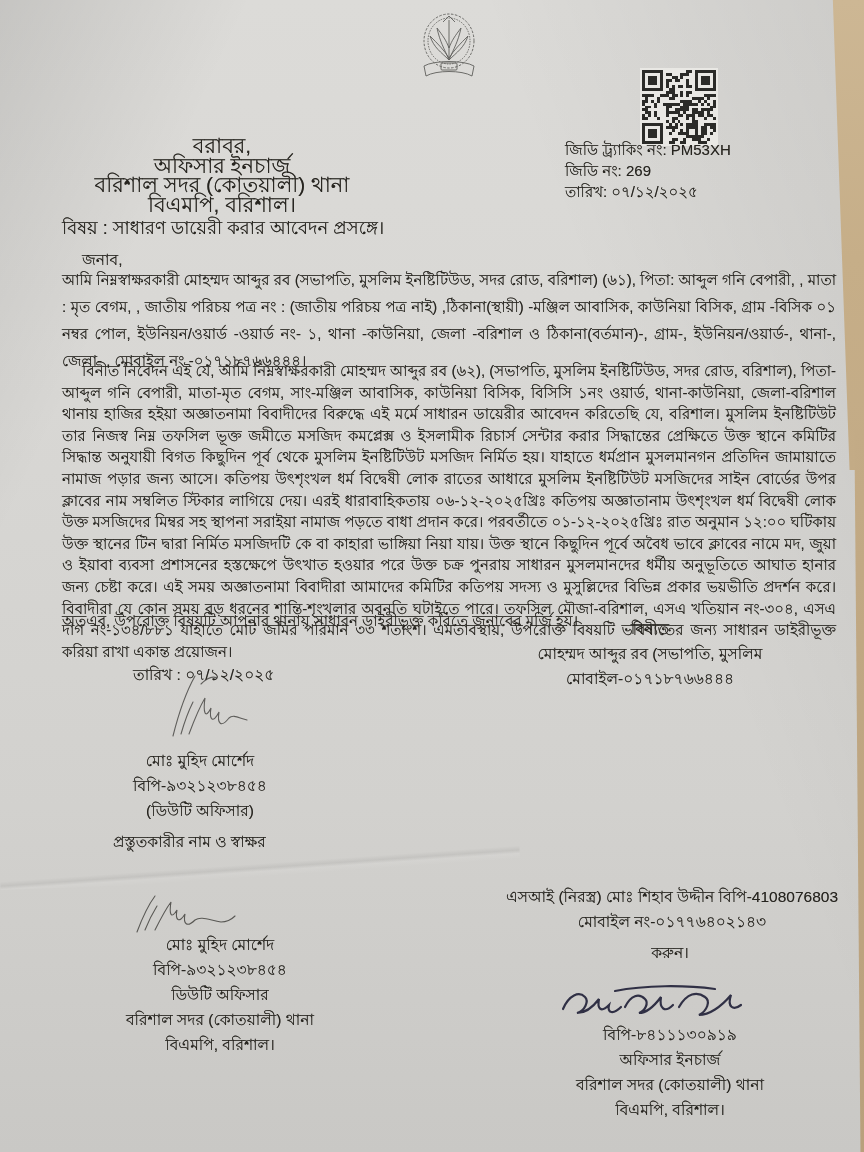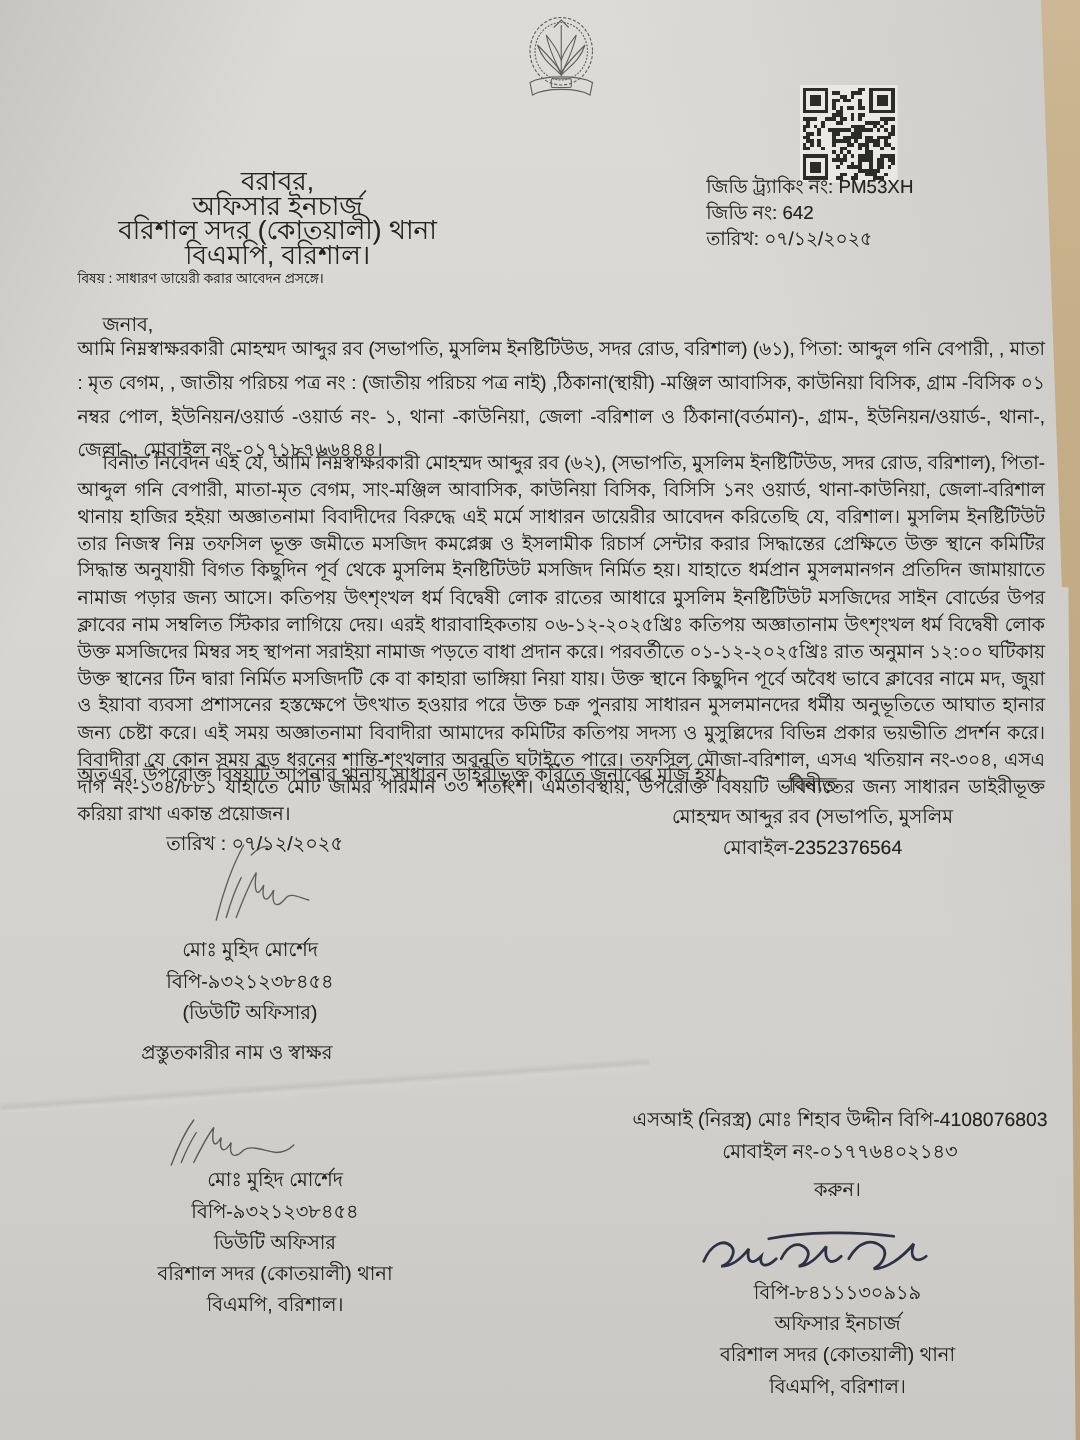--- a/index.html
+++ b/index.html
@@ -269,47 +269,47 @@
           <rect x="20" y="2" width="3" height="3"></rect>
           <rect x="0" y="18" width="7" height="7"></rect>
           <rect x="1" y="19" width="5" height="5" fill="#e9e8e4"></rect>
           <rect x="2" y="20" width="3" height="3"></rect>
         </g>
       </svg>
   </div>
 
   <div class="abs ink" style="left:565px;top:139px;width:280px;">
     <div class="meta-line">জিডি ট্র্যাকিং নং: PM53XH</div>
-    <div class="meta-line">জিডি নং: 642</div>
+    <div class="meta-line">জিডি নং: 269</div>
     <div class="meta-line">তারিখ: ০৭/১২/২০২৫</div>
   </div>
 
   <div class="abs ink" style="left:62px;top:136px;width:320px;">
     <div class="addr-line">বরাবর,</div>
     <div class="addr-line">অফিসার ইনচার্জ</div>
     <div class="addr-line">বরিশাল সদর (কোতয়ালী) থানা</div>
     <div class="addr-line">বিএমপি, বরিশাল।</div>
   </div>
 
-  <div class="abs ink" style="left:62px;top:214px;width:520px;font-size:11px;">বিষয় : সাধারণ ডায়েরী করার আবেদন প্রসঙ্গে।</div>
+  <div class="abs ink" style="left:62px;top:214px;width:520px;font-size:18px;">বিষয় : সাধারণ ডায়েরী করার আবেদন প্রসঙ্গে।</div>
 
   <div class="abs ink" style="left:82px;top:248px;font-size:15.5px;text-align:right;">জনাব,</div>
 
   <div class="abs ink para" style="left:62px;top:266px;width:774px;line-height:27px;">আমি নিম্নস্বাক্ষরকারী মোহম্মদ আব্দুর রব (সভাপতি, মুসলিম ইনষ্টিটিউড, সদর রোড, বরিশাল) (৬১), পিতা: আব্দুল গনি বেপারী, , মাতা : মৃত বেগম, , জাতীয় পরিচয় পত্র নং : (জাতীয় পরিচয় পত্র নাই) ,ঠিকানা(স্থায়ী) -মঞ্জিল আবাসিক, কাউনিয়া বিসিক, গ্রাম -বিসিক ০১ নম্বর পোল, ইউনিয়ন/ওয়ার্ড -ওয়ার্ড নং- ১, থানা -কাউনিয়া, জেলা -বরিশাল ও ঠিকানা(বর্তমান)-, গ্রাম-, ইউনিয়ন/ওয়ার্ড-, থানা-, জেলা- , মোবাইল নং -০১৭১৮৭৬৬৪৪৪।</div>
 
   <div class="abs ink para" style="left:62px;top:360px;width:774px;line-height:21.6px;text-indent:20px;">বিনীত নিবেদন এই যে, আমি নিম্নস্বাক্ষরকারী মোহম্মদ আব্দুর রব (৬২), (সভাপতি, মুসলিম ইনষ্টিটিউড, সদর রোড, বরিশাল), পিতা-আব্দুল গনি বেপারী, মাতা-মৃত বেগম, সাং-মঞ্জিল আবাসিক, কাউনিয়া বিসিক, বিসিসি ১নং ওয়ার্ড, থানা-কাউনিয়া, জেলা-বরিশাল থানায় হাজির হইয়া অজ্ঞাতনামা বিবাদীদের বিরুদ্ধে এই মর্মে সাধারন ডায়েরীর আবেদন করিতেছি যে, বরিশাল। মুসলিম ইনষ্টিটিউট তার নিজস্ব নিম্ন তফসিল ভূক্ত জমীতে মসজিদ কমপ্লেক্স ও ইসলামীক রিচার্স সেন্টার করার সিদ্ধান্তের প্রেক্ষিতে উক্ত স্থানে কমিটির সিদ্ধান্ত অনুযায়ী বিগত কিছুদিন পূর্ব থেকে মুসলিম ইনষ্টিটিউট মসজিদ নির্মিত হয়। যাহাতে ধর্মপ্রান মুসলমানগন প্রতিদিন জামায়াতে নামাজ পড়ার জন্য আসে। কতিপয় উৎশৃংখল ধর্ম বিদ্বেষী লোক রাতের আধারে মুসলিম ইনষ্টিটিউট মসজিদের সাইন বোর্ডের উপর ক্লাবের নাম সম্বলিত স্টিকার লাগিয়ে দেয়। এরই ধারাবাহিকতায় ০৬-১২-২০২৫খ্রিঃ কতিপয় অজ্ঞাতানাম উৎশৃংখল ধর্ম বিদ্বেষী লোক উক্ত মসজিদের মিম্বর সহ স্থাপনা সরাইয়া নামাজ পড়তে বাধা প্রদান করে। পরবর্তীতে ০১-১২-২০২৫খ্রিঃ রাত অনুমান ১২:০০ ঘটিকায় উক্ত স্থানের টিন দ্বারা নির্মিত মসজিদটি কে বা কাহারা ভাঙ্গিয়া নিয়া যায়। উক্ত স্থানে কিছুদিন পূর্বে অবৈধ ভাবে ক্লাবের নামে মদ, জুয়া ও ইয়াবা ব্যবসা প্রশাসনের হস্তক্ষেপে উৎখাত হওয়ার পরে উক্ত চক্র পুনরায় সাধারন মুসলমানদের ধর্মীয় অনুভূতিতে আঘাত হানার জন্য চেষ্টা করে। এই সময় অজ্ঞাতনামা বিবাদীরা আমাদের কমিটির কতিপয় সদস্য ও মুসুল্লিদের বিভিন্ন প্রকার ভয়ভীতি প্রদর্শন করে। বিবাদীরা যে কোন সময় বড় ধরনের শান্তি-শৃংখলার অবনতি ঘটাইতে পারে। তফসিল মৌজা-বরিশাল, এসএ খতিয়ান নং-৩০৪, এসএ দাগ নং-১৩৪/৮৮১ যাহাতে মোট জমির পরিমান ৩৩ শতাংশ। এমতাবস্থায়, উপরোক্ত বিষয়টি ভবিষ্যতের জন্য সাধারন ডাইরীভূক্ত করিয়া রাখা একান্ত প্রয়োজন।</div>
 
   <div class="abs ink para" style="left:62px;top:610px;width:774px;line-height:21.6px;">অতএব, উপরোক্ত বিষয়টি আপনার থানায় সাধারন ডাইরীভূক্ত করিতে জনাবের মর্জি হয়।</div>
 
   <div class="abs ink" style="left:133px;top:643px;font-size:15.5px;margin-top:20px;">তারিখ : ০৭/১২/২০২৫</div>
 
   <div class="abs ink c" style="left:470px;top:616px;width:360px;">
     <div class="sigline">বিনীত</div>
     <div class="sigline">মোহম্মদ আব্দুর রব (সভাপতি, মুসলিম</div>
-    <div class="sigline">মোবাইল-2352376564</div>
+    <div class="sigline">মোবাইল-০১৭১৮৭৬৬৪৪৪</div>
   </div>
 
   <div class="abs" style="left:155px;top:668px;">
     <svg width="110" height="80" viewBox="0 0 110 80" fill="none" stroke="#4b4a47" stroke-width="1.1" stroke-linecap="round" opacity="0.85">
       <path d="M18 68 C24 44 30 26 40 8 M26 66 C30 52 33 44 38 34"></path>
       <path d="M34 66 C40 50 44 40 50 30 C48 44 50 52 56 40 C54 52 58 56 64 44 C62 56 66 60 74 50 C78 46 84 50 92 52"></path>
       <path d="M46 16 C52 10 58 8 62 10"></path>
     </svg>
   </div>
 

